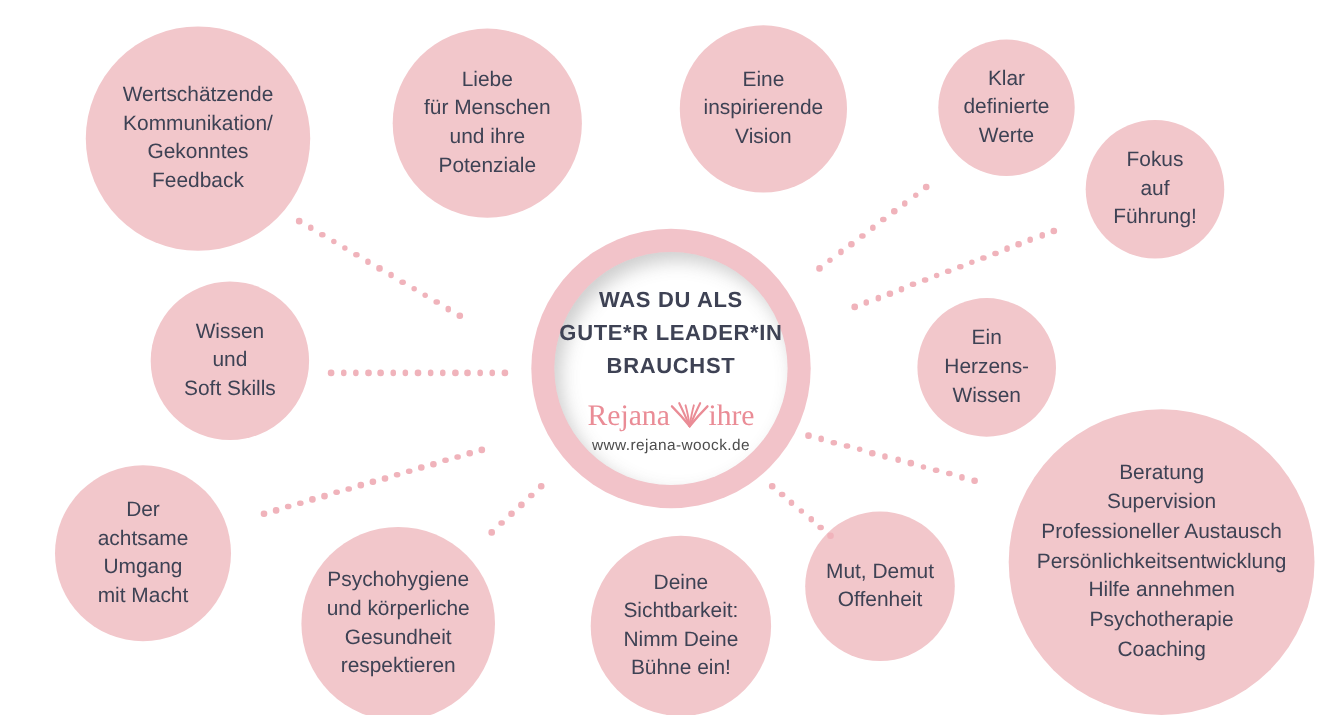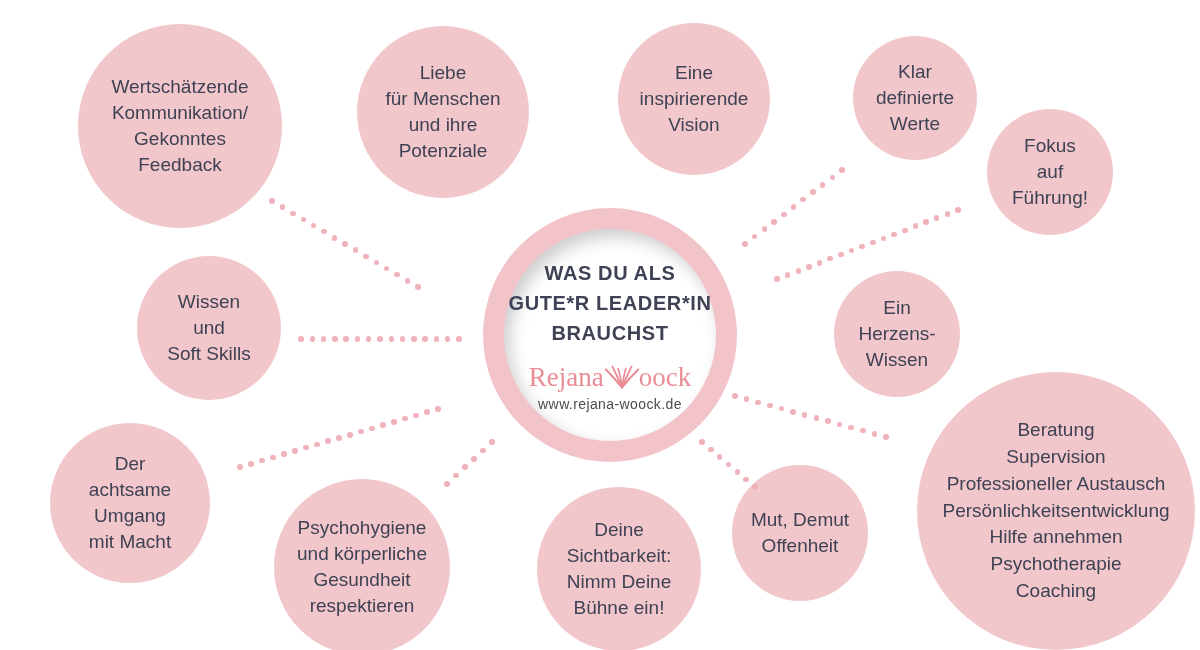--- a/index.html
+++ b/index.html
@@ -118,21 +118,21 @@
       <div class="brand-row">
         <span>Rejana</span>
         <svg width="38" height="26" viewBox="0 0 40 26" fill="none">
           <path d="M3,5 C11,13 16,19 20,24" stroke="#ea8c96" stroke-width="2.2" stroke-linecap="round"></path>
           <path d="M10,2 C14,10 17,17 20,24" stroke="#ea8c96" stroke-width="2" stroke-linecap="round"></path>
           <path d="M16,4 C18,11 19,17 20,24" stroke="#ea8c96" stroke-width="1.8" stroke-linecap="round"></path>
           <path d="M37,5 C29,13 24,19 20,24" stroke="#ea8c96" stroke-width="2.2" stroke-linecap="round"></path>
           <path d="M30,2 C26,10 23,17 20,24" stroke="#ea8c96" stroke-width="2" stroke-linecap="round"></path>
           <path d="M24,4 C22,11 21,17 20,24" stroke="#ea8c96" stroke-width="1.8" stroke-linecap="round"></path>
         </svg>
-        <span>oock</span>
+        <span>ihre</span>
       </div>
       <div class="website">www.rejana-woock.de</div>
     </div>
   </div>
 
   <div id="connectors">
       <div class="dot" style="left: 269.25px; top: 198.25px;"></div>
       <div class="dot" style="left: 279.679px; top: 204.393px;"></div>
       <div class="dot" style="left: 290.107px; top: 210.536px;"></div>
       <div class="dot" style="left: 300.536px; top: 216.679px;"></div>

